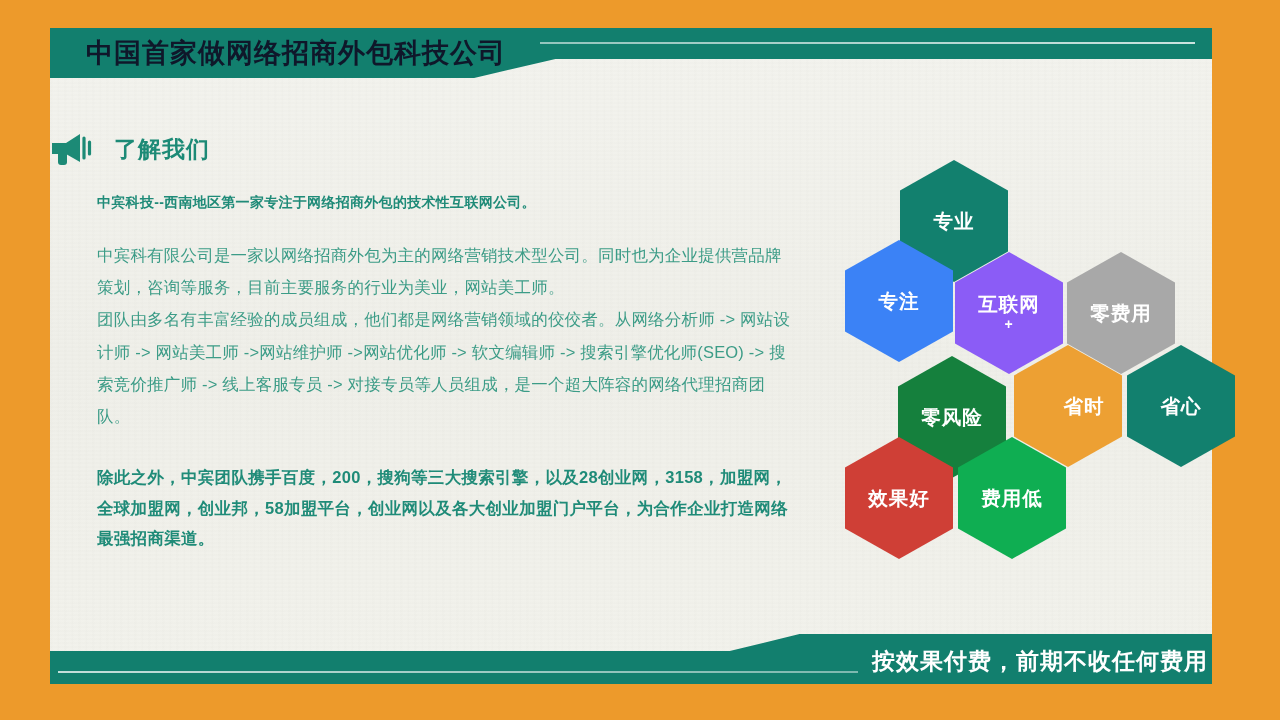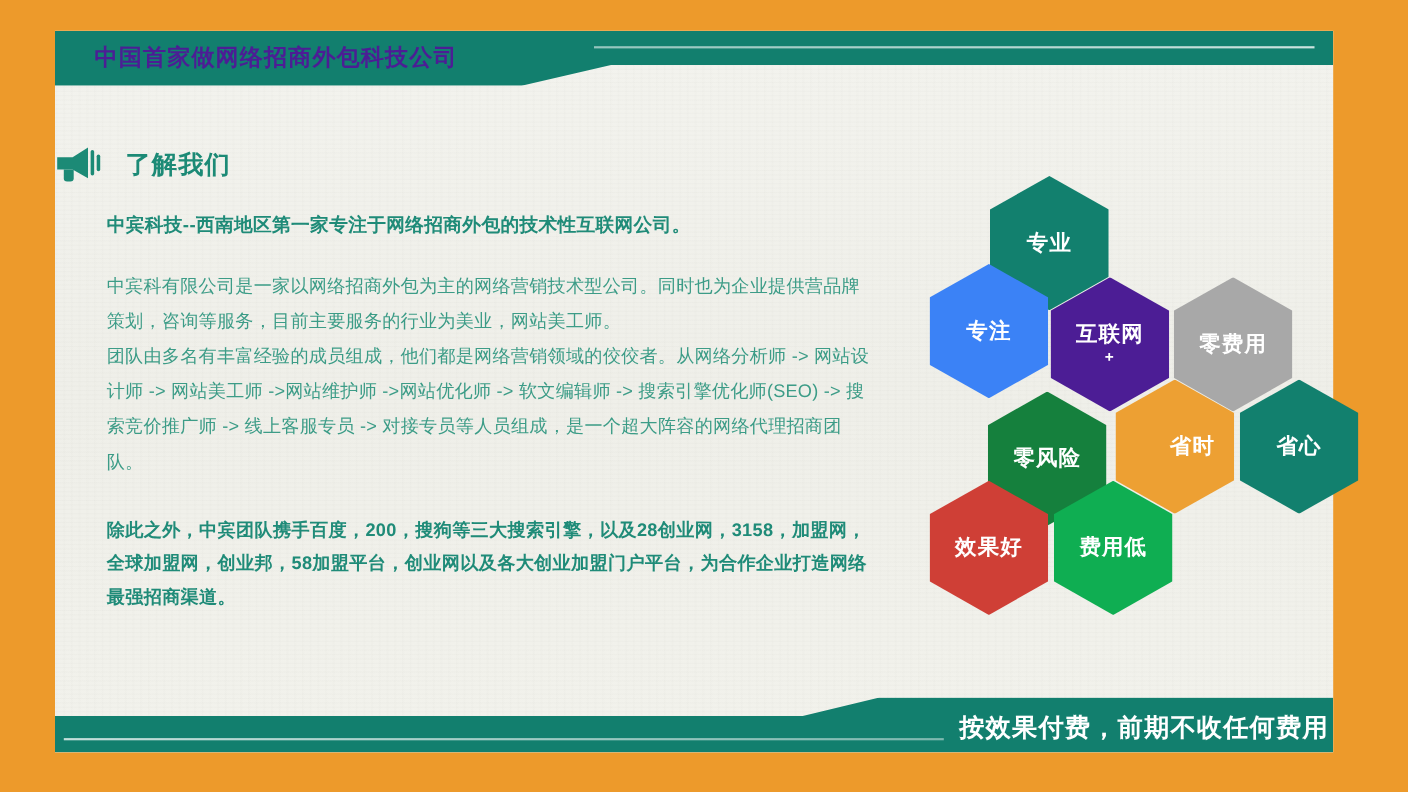--- a/index.html
+++ b/index.html
@@ -69,23 +69,23 @@
     height: 2px;
     background: linear-gradient(90deg, rgba(255,255,255,0.55), rgba(255,255,255,0.78));
     z-index: 5;
   }
   #header-title {
     position: absolute;
     left: 86px;
     top: 28px;
     height: 50px;
     line-height: 50px;
-    font-size: 21px;
-    font-weight: bold;
-    color: #4c1d95;
+    font-size: 27px;
+    font-weight: bold;
+    color: #0f172a;
     letter-spacing: 1px;
     white-space: nowrap;
     z-index: 6;
   }
 
   
   #footer-band {
     position: absolute;
     left: 50px;
     top: 634px;
@@ -149,21 +149,21 @@
 
   
   #body-copy {
     position: absolute;
     left: 97px;
     top: 192px;
     width: 700px;
     z-index: 3;
   }
   .lead {
-    font-size: 17px;
+    font-size: 14px;
     font-weight: bold;
     color: #1F8B78;
     line-height: 1.5;
     letter-spacing: 0.3px;
   }
   .para {
     margin-top: 26px;
     font-size: 16.5px;
     color: #3C9C87;
     line-height: 1.95;
@@ -240,21 +240,21 @@
     <p class="closing">除此之外，中宾团队携手百度，200，搜狗等三大搜索引擎，以及28创业网，3158，加盟网，全球加盟网，创业邦，58加盟平台，创业网以及各大创业加盟门户平台，为合作企业打造网络最强招商渠道。</p>
   </div>
 
   <div id="hex-cluster">
       <div class="hex" style="left: 64px; top: 0px; background: rgb(18, 128, 110);">
         <span>专业</span>
       </div>
       <div class="hex" style="left: 9px; top: 80px; background: #3b82f6;">
         <span>专注</span>
       </div>
-      <div class="hex" style="left: 119px; top: 92px; background: #4c1d95;">
+      <div class="hex" style="left: 119px; top: 92px; background: #8b5cf6;">
         <span>互联网</span>
         <span class="sub">+</span>
       </div>
       <div class="hex" style="left: 231px; top: 92px; background: rgb(168, 168, 168);">
         <span>零费用</span>
       </div>
       <div class="hex" style="left: 62px; top: 196px; background: #15803d;">
         <span>零风险</span>
       </div>
       <div class="hex" style="left: 178px; top: 185px; background: rgb(237, 160, 51); padding-left: 32px;">

